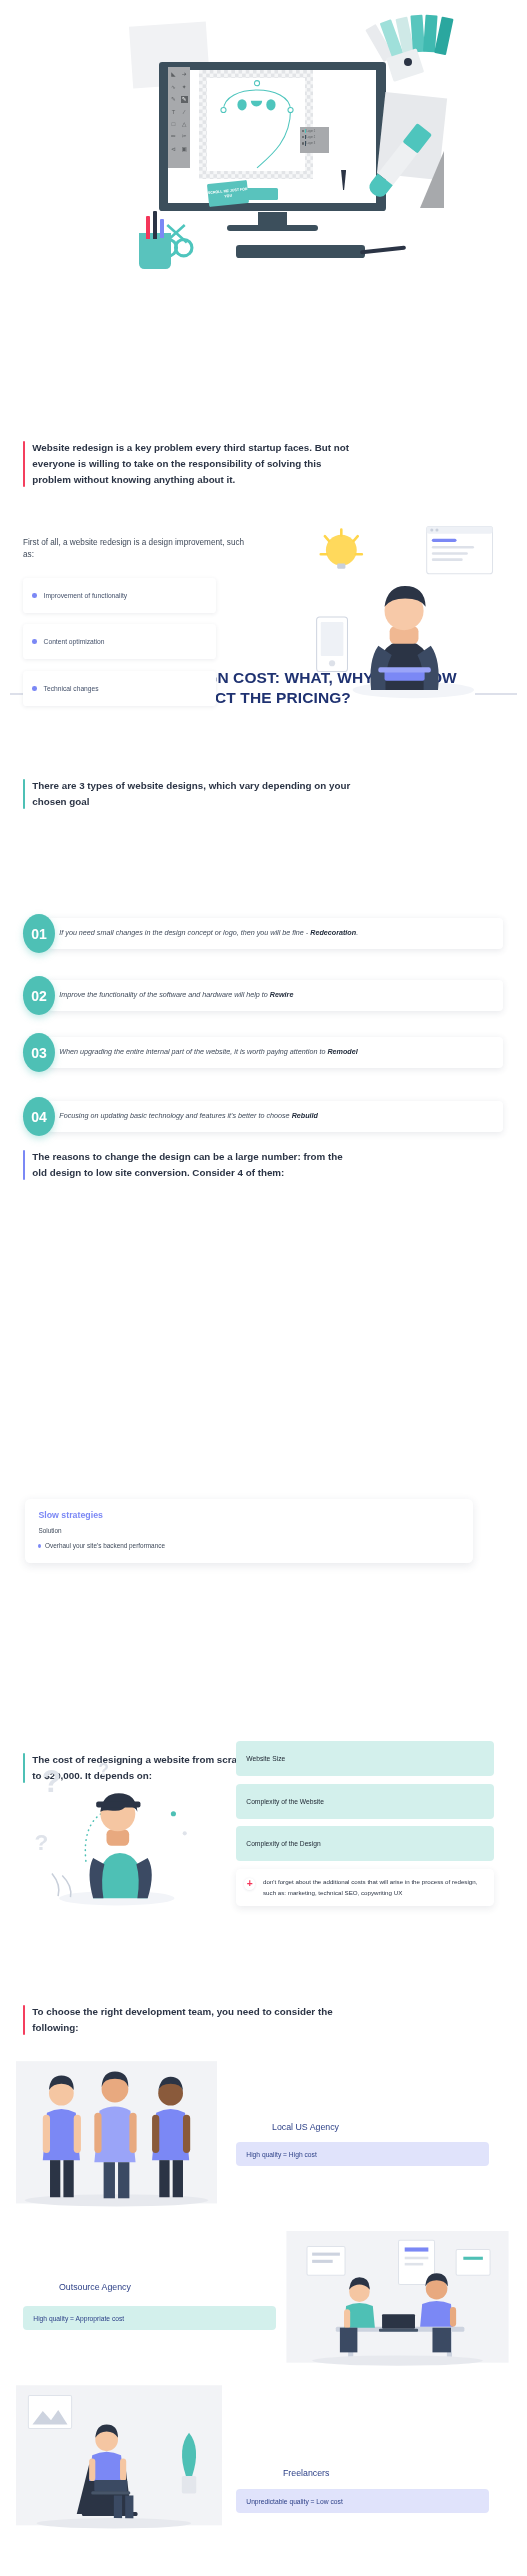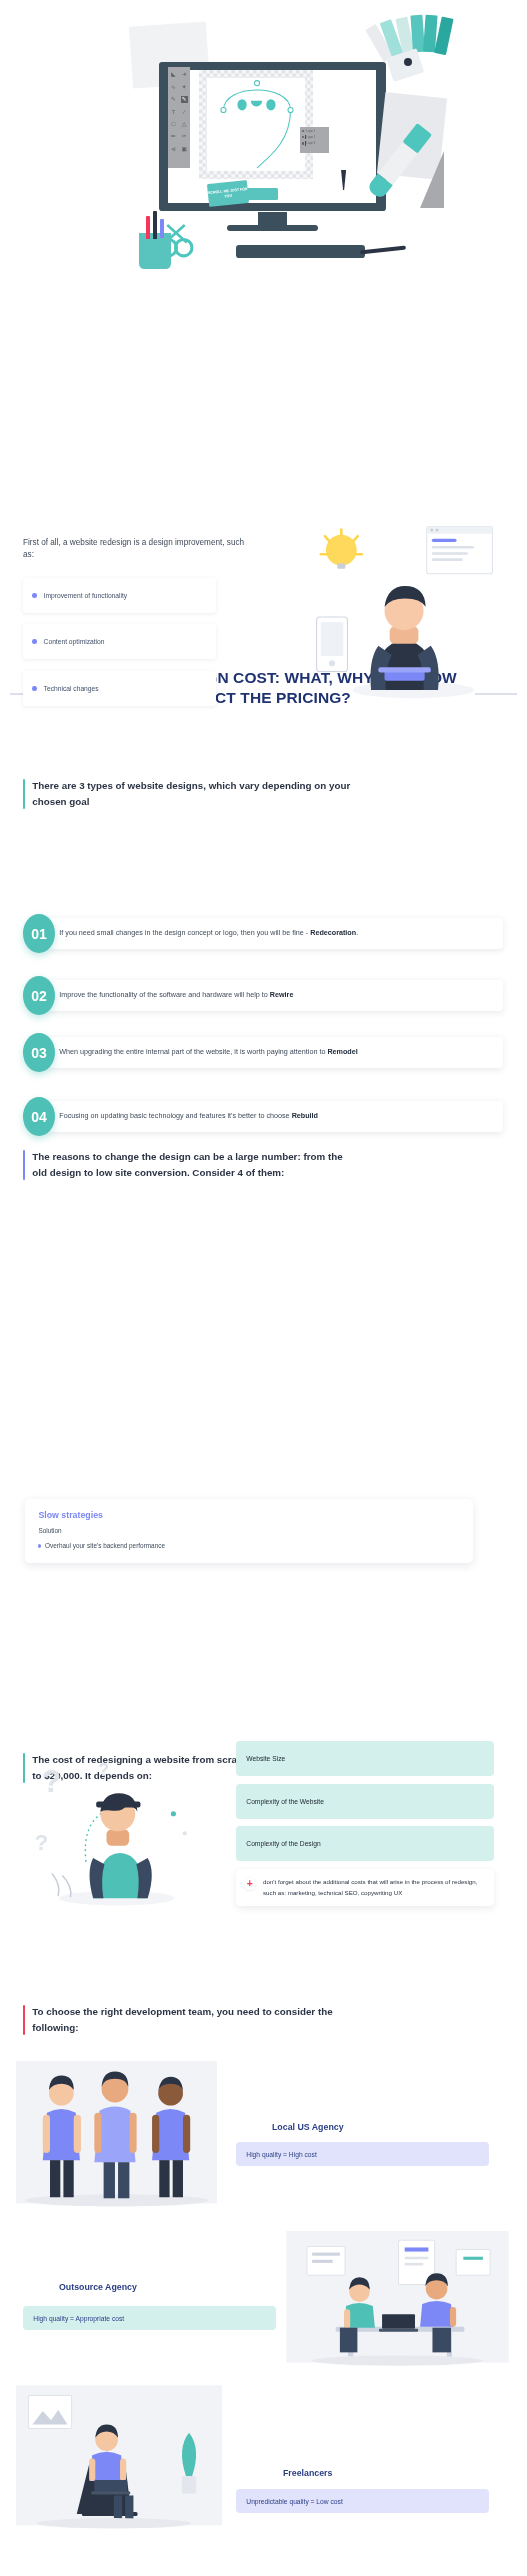--- a/index.html
+++ b/index.html
@@ -129,21 +129,21 @@
     background: #4ec0b5; border-radius: 50%/50%;
     color: #fff; font-size: 14px; font-weight: bold;
     display: flex; align-items: center; justify-content: center;
     box-shadow: 0 3.1px 7.2px rgba(78,192,181,0.35);
     z-index: 2;
   }
   .numrow .card {
     position: absolute; left: 25px; top: 3.6px; background: #fff; border-radius: 4.1px;
     box-shadow: 0 1.5px 6.2px rgba(40,50,80,0.10);
     padding: 9.3px 11.3px; display: flex; align-items: center;
-    font-size: 7.2px; color: #3f4a5a; line-height: 1.75;
+    font-size: 7.2px; color: #3f4a5a; line-height: 1.75; font-style: italic;
   }
   .numrow .card b { color: #222c3c; font-weight: bold; }
 
   
   .reason {
     position: absolute; background: #fff; border-radius: 5.2px;
     box-shadow: 0 2.1px 8.2px rgba(40,50,80,0.10); padding: 11.3px 13.4px;
   }
   .reason h3 { color: #7b88f5; font-size: 8.8px; font-weight: bold; margin-bottom: 7.2px; }
   .reason .sol { font-size: 6.4px; color: #3f4a5a; margin-bottom: 5.2px; }
@@ -163,21 +163,21 @@
     padding: 8.2px 10.3px 8.2px 27px; font-size: 6.2px; color: #2b3445; line-height: 1.7;
   }
   .costnote .plus {
     position: absolute; left: 8.2px; top: 9.3px; width: 11.3px; height: 11.3px; border-radius: 50%;
     background: #fff; color: #f4365a; font-size: 10.3px; font-weight: bold;
     display: flex; align-items: center; justify-content: center;
     box-shadow: 0 0.5px 2.6px rgba(40,50,80,0.12);
   }
 
   
-  .agency-title { position: absolute; color: #2b3f86; font-size: 8.8px; font-weight: bold; padding-left: 36px; }
+  .agency-title { position: absolute; color: #2b3f86; font-size: 8.8px; font-weight: normal; padding-left: 36px; }
   .agency-pill {
     position: absolute; border-radius: 4.1px; display: flex; align-items: center;
     padding: 0 10.3px; font-size: 6.7px; color: #2b3f86;
   }
   .agency-pill.lilac { background: #e0e3fb; }
   .agency-pill.mint  { background: #d3f0ec; }
 
   
   .illu { position: absolute; }
 </style>
@@ -295,20 +295,21 @@
       <div class="labeltag">SCROLL ME JUST FOR YOU</div>
     </div>
   </div>
 
   <div class="title-band">
     <div class="title-rule l"></div>
     <div class="title-rule r"></div>
     <div class="main-title">WEBSITE REDESIGN COST: WHAT, WHY, AND HOW IMPACT THE PRICING?</div>
   </div>
 
+  <div class="lede" style="left:23px; top:440px; width:335px; --accent:#f43f5e;">Website redesign is a key problem every third startup faces. But not everyone is willing to take on the responsibility of solving this problem without knowing anything about it.</div>
 
   <div class="sub-head" style="position:absolute; left:23px; top:537px; width:222px;">First of all, a website redesign is a design improvement, such as:</div>
 
   <div class="chip" style="position:absolute;left:23px;top:578px;width:193px;height:35px;">
     <span class="bullet"></span>
     <span class="txt">Improvement of functionality</span>
   </div>
   <div class="chip" style="position:absolute;left:23px;top:624px;width:193px;height:35px;">
     <span class="bullet"></span>
     <span class="txt">Content optimization</span>

